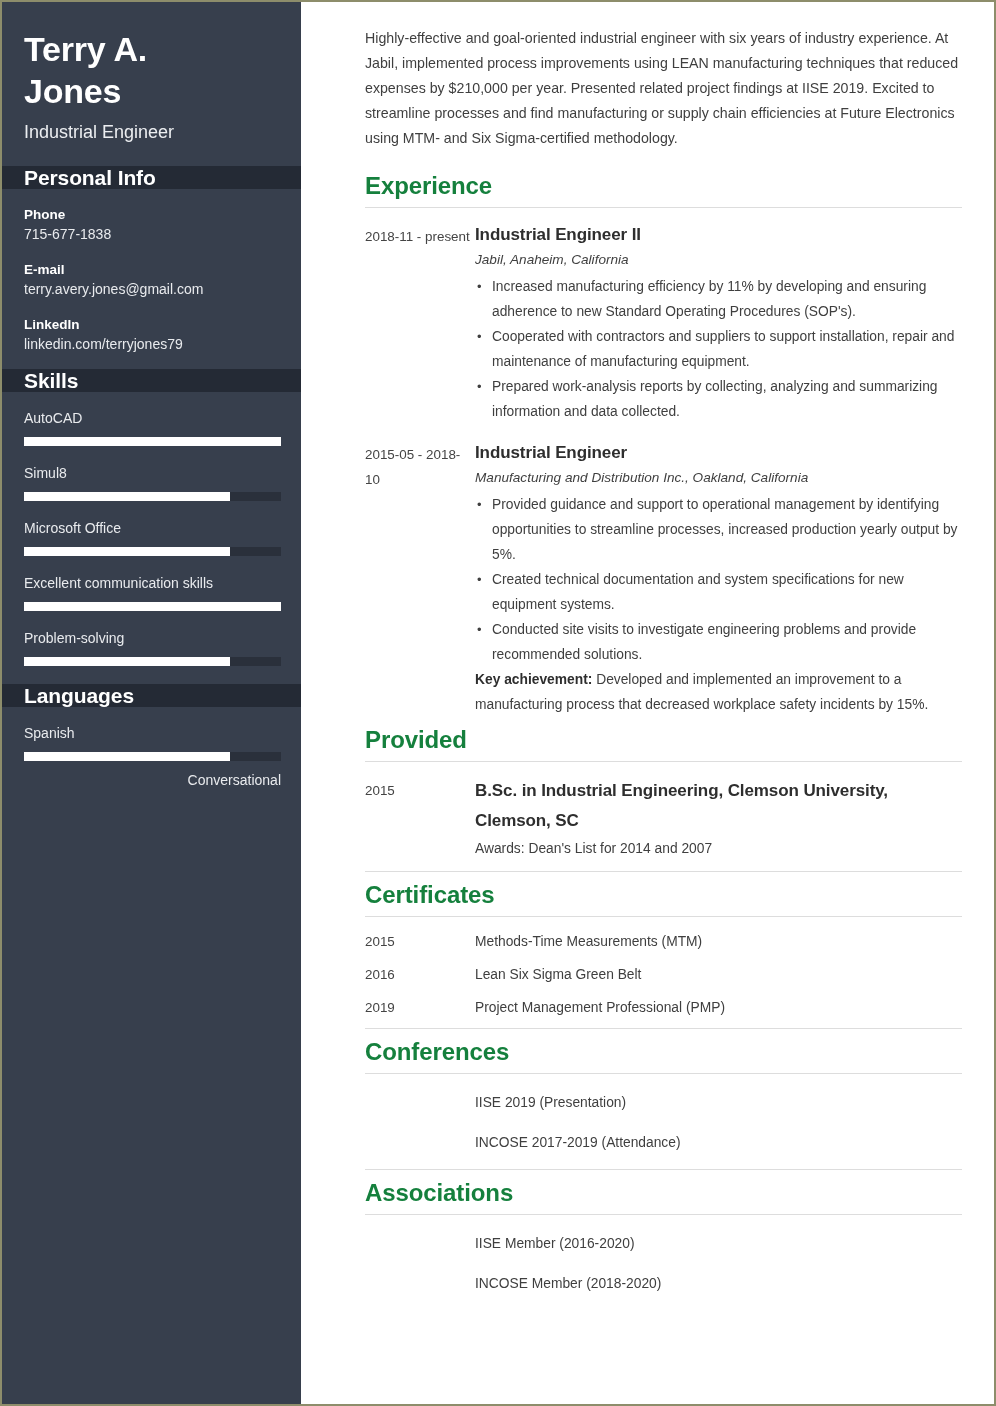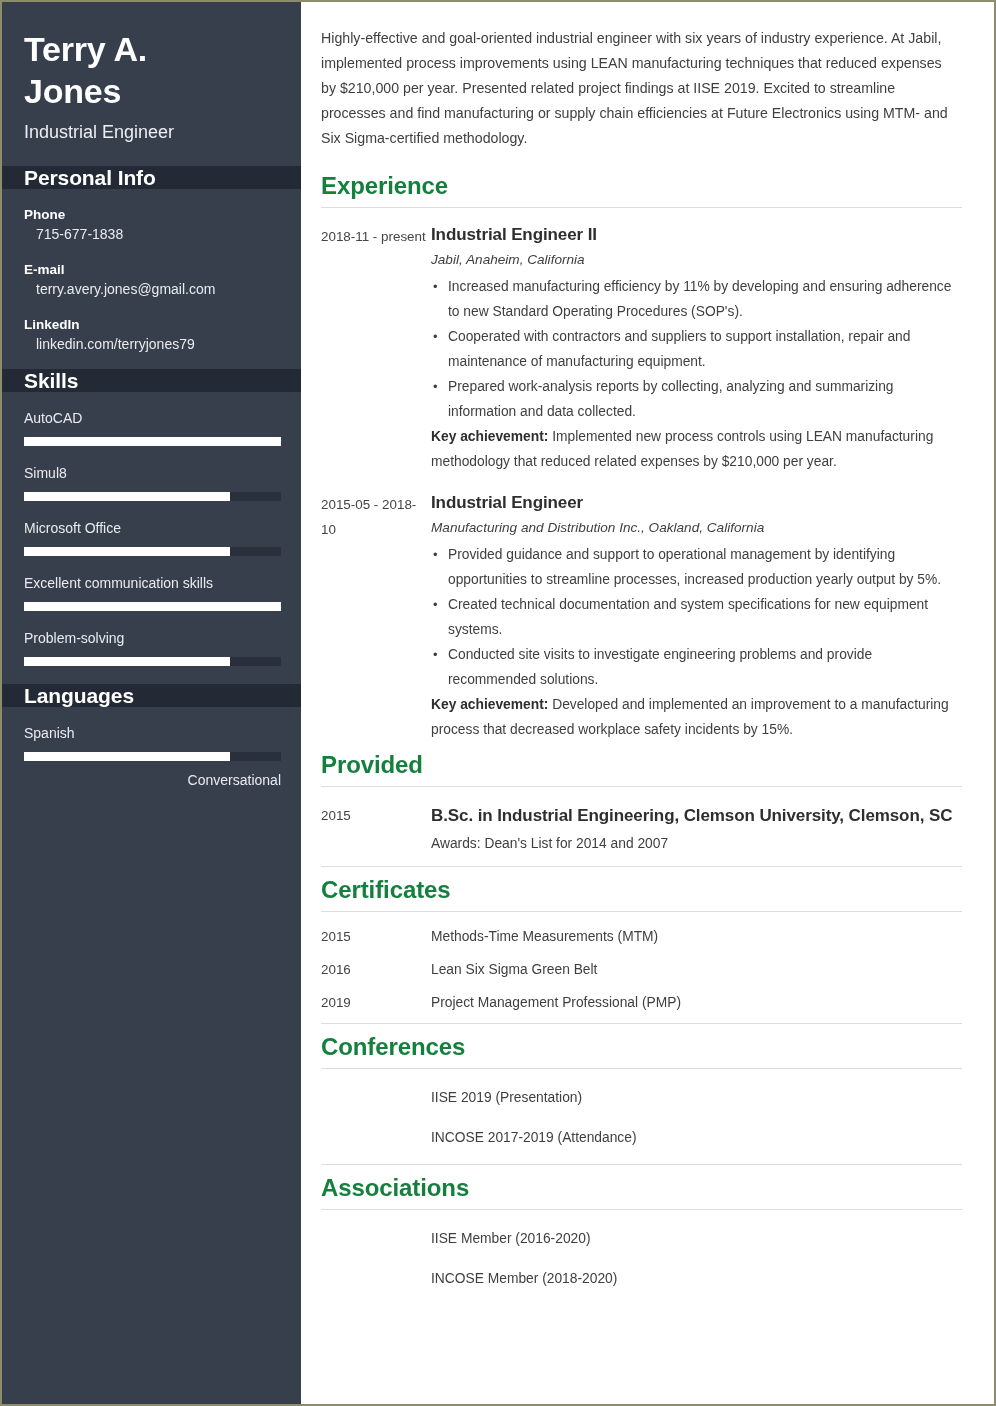--- a/index.html
+++ b/index.html
@@ -85,21 +85,20 @@
     font-weight: bold;
     line-height: 19px;
     color: #ffffff;
   }
 
   .contact-value {
     font-size: 14px;
     line-height: 21px;
     color: #e9ebee;
     word-break: break-word;
-    margin-left: 12px;
   }
 
   
   .skill { margin-bottom: 17px; }
   .skill:last-child { margin-bottom: 8px; }
 
   .skill-name {
     font-size: 14px;
     line-height: 20px;
     color: #e9ebee;
@@ -127,20 +126,21 @@
     line-height: 20px;
     color: #e9ebee;
   }
 
   
   .main {
     flex: 1 1 auto;
     padding: 24px 32px 30px 20px;
     background: #ffffff;
     color: #3b3b3b;
+    margin-left: 44px;
   }
 
   .summary {
     font-size: 14.2px;
     line-height: 25px;
     color: #3f3f3f;
     padding: 0 2px 0 0;
     margin-bottom: 22px;
   }
 
@@ -356,21 +356,20 @@
             <div class="entry">
               <div class="entry-date">2018-11 - present</div>
               <div class="entry-body">
                 <div class="entry-role">Industrial Engineer II</div>
                 <div class="entry-org">Jabil, Anaheim, California</div>
                 <ul class="bullets">
                   <li>Increased manufacturing efficiency by 11% by developing and ensuring adherence to new Standard Operating Procedures (SOP's).</li>
                   <li>Cooperated with contractors and suppliers to support installation, repair and maintenance of manufacturing equipment.</li>
                   <li>Prepared work-analysis reports by collecting, analyzing and summarizing information and data collected.</li>
                 </ul>
-                <div class="key-ach"><b>Key achievement:</b> Implemented new process controls using LEAN manufacturing methodology that reduced related expenses by $210,000 per year.</div>
               </div>
             </div>
             <div class="entry">
               <div class="entry-date">2015-05 - 2018-10</div>
               <div class="entry-body">
                 <div class="entry-role">Industrial Engineer</div>
                 <div class="entry-org">Manufacturing and Distribution Inc., Oakland, California</div>
                 <ul class="bullets">
                   <li>Provided guidance and support to operational management by identifying opportunities to streamline processes, increased production yearly output by 5%.</li>
                   <li>Created technical documentation and system specifications for new equipment systems.</li>

